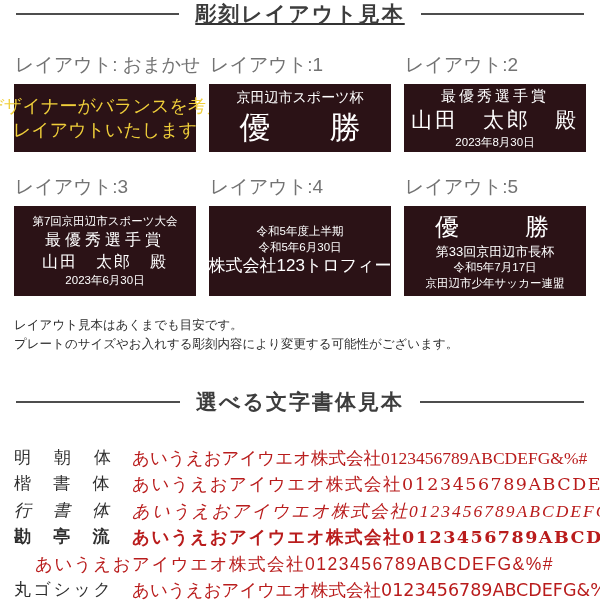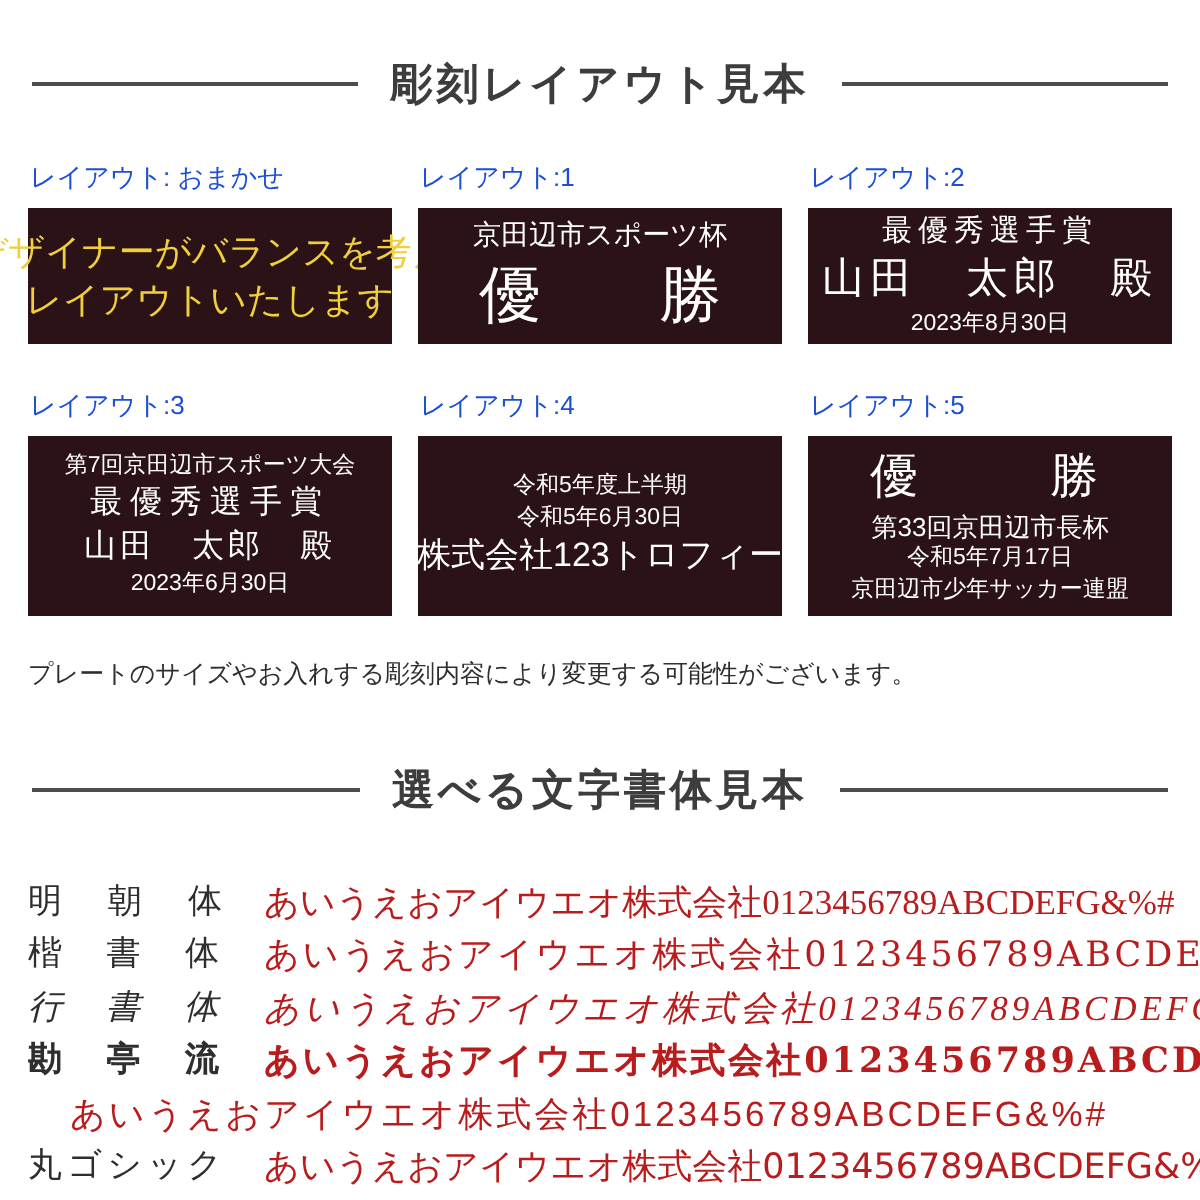--- a/index.html
+++ b/index.html
@@ -18,34 +18,34 @@
   }
   .sec-title .rule{
     flex:1;border-top:2px solid #4d4d4d;height:0;
   }
   .sec-title .t{
     flex:none;padding:0 16px;
     font-size:21px;letter-spacing:2px;
     color:#3d3d3d;font-weight:600;
     white-space:nowrap;
   }
-  #title1{padding-top:28px;}
+  #title1{text-decoration:underline;}
   #title2{margin-top:34px;}
 
   
   .grid{
     margin:24px 14px 0 14px;
     display:grid;
     grid-template-columns:182px 182px 182px;
     column-gap:13px;
     row-gap:22px;
   }
   .cell{display:flex;flex-direction:column;}
   .cell .lab{
-    font-size:13px;color:#1d4ed8;
+    font-size:19px;color:#737373;
     margin:0 0 6px 1px;white-space:nowrap;
   }
   .plate{
     background:#2b1216;
     width:182px;
     display:flex;flex-direction:column;
     justify-content:center;align-items:center;
     text-align:center;
     color:#ffffff;
     box-sizing:border-box;
@@ -158,20 +158,21 @@
       <div class="pl-win-lg">優　　勝</div>
       <div class="pl-sub">第33回京田辺市長杯</div>
       <div class="pl-date">令和5年7月17日</div>
       <div class="pl-sm">京田辺市少年サッカー連盟</div>
     </div>
   </div>
 
 </div>
 
 <div class="note">
+  <div>レイアウト見本はあくまでも目安です。</div>
   <div>プレートのサイズやお入れする彫刻内容により変更する可能性がございます。</div>
 </div>
 
 <div id="title2" class="sec-title">
   <span class="rule"></span>
   <span class="t">選べる文字書体見本</span>
   <span class="rule"></span>
 </div>
 
 <div class="font-list">

